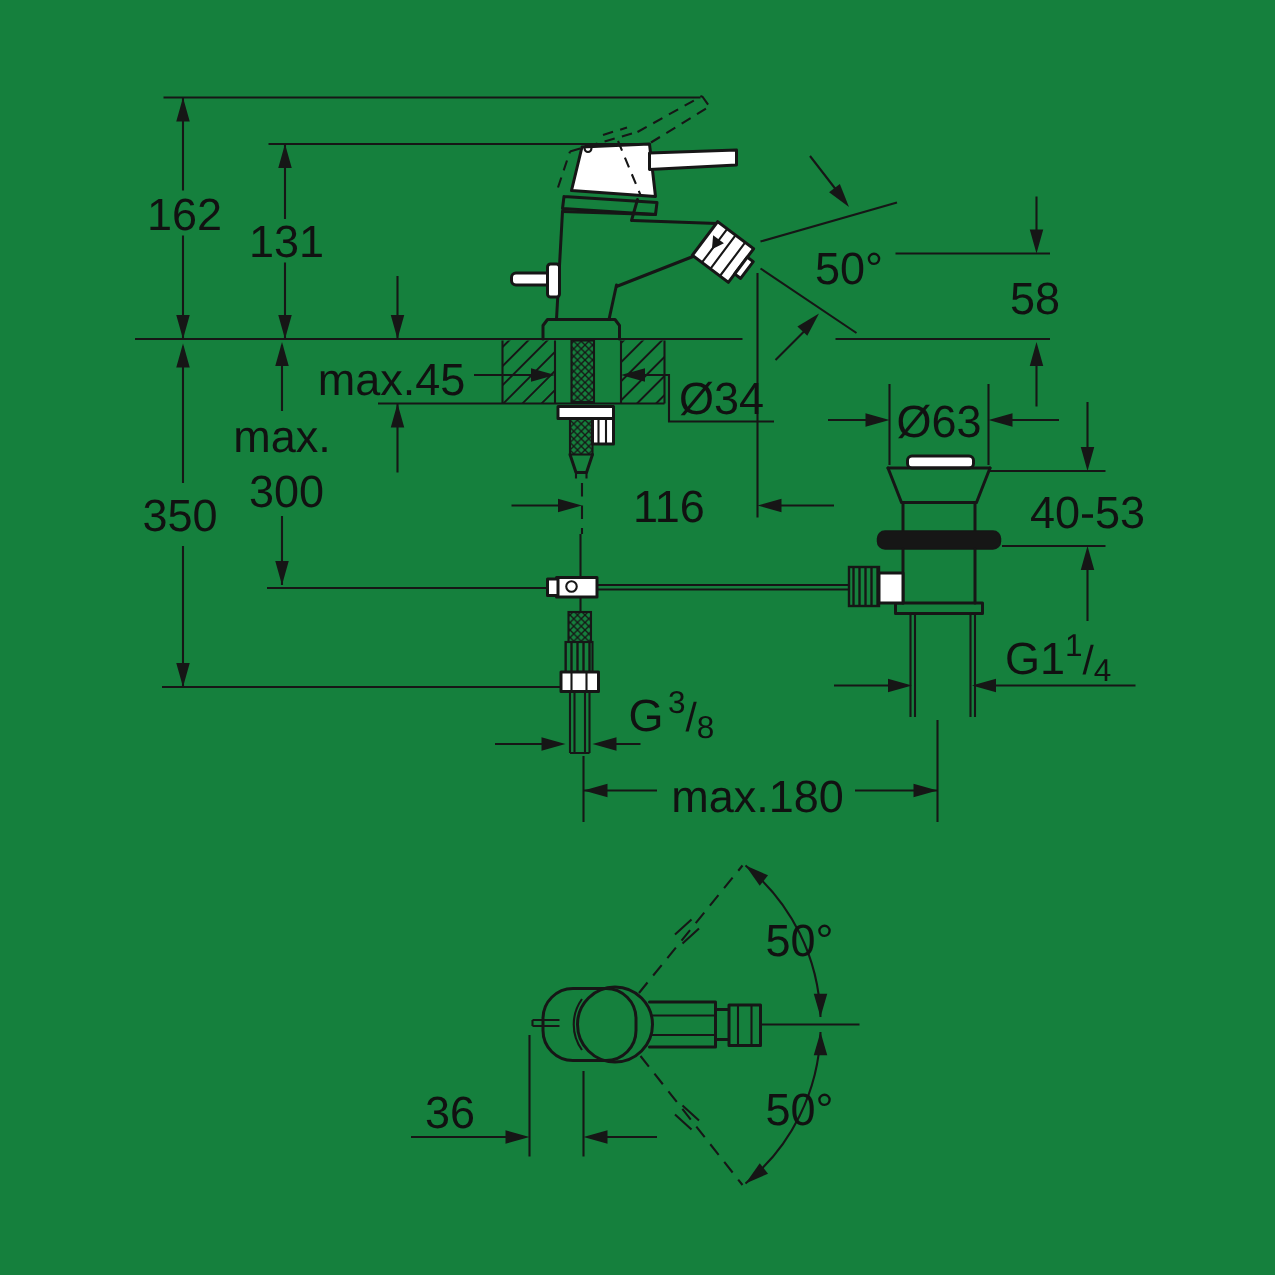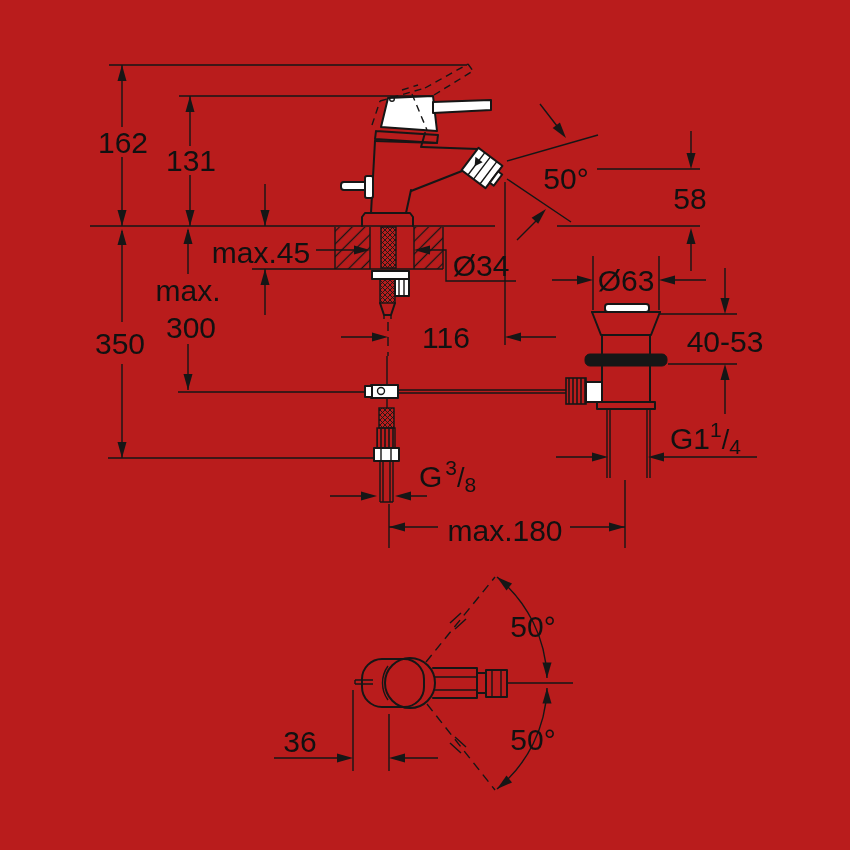--- a/index.html
+++ b/index.html
@@ -1,16 +1,16 @@
 <!DOCTYPE html>
 <html><head>
 <meta charset="utf-8">
 <style>
   html,body{margin:0;padding:0;background:#ffffff;}
-  .page{width:850px;height:850px;background:#b91c1c;position:relative;overflow:hidden;}
+  .page{width:850px;height:850px;background:#15803d;position:relative;overflow:hidden;}
   svg{display:block;}
   .ol{fill:none;stroke:#161616;stroke-width:2;stroke-linecap:round;stroke-linejoin:round;}
   .ow{fill:#ffffff;stroke:#161616;stroke-width:2;stroke-linejoin:round;}
   .thin{fill:none;stroke:#161616;stroke-width:1.4;stroke-linecap:butt;}
   .ah{fill:#161616;stroke:none;}
   .dsh{stroke-dasharray:9 6;}
   .dsh2{stroke-dasharray:7 5;}
   .lbl{font-family:"Liberation Sans","DejaVu Sans",sans-serif;font-size:30px;fill:#111111;text-anchor:middle;}
   .lblstart{text-anchor:start;}
   .sup{font-size:21px;}

